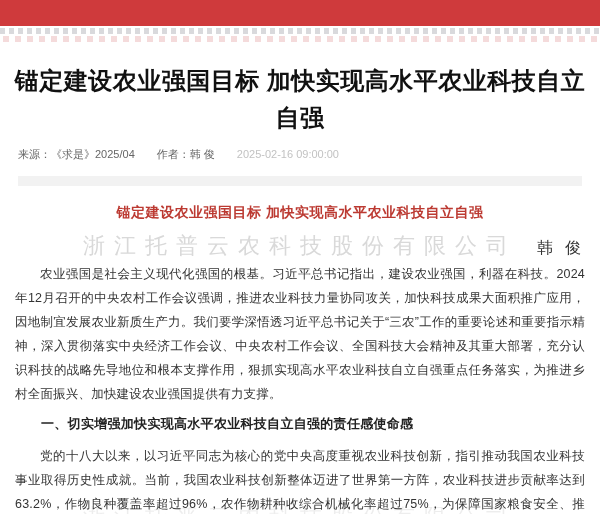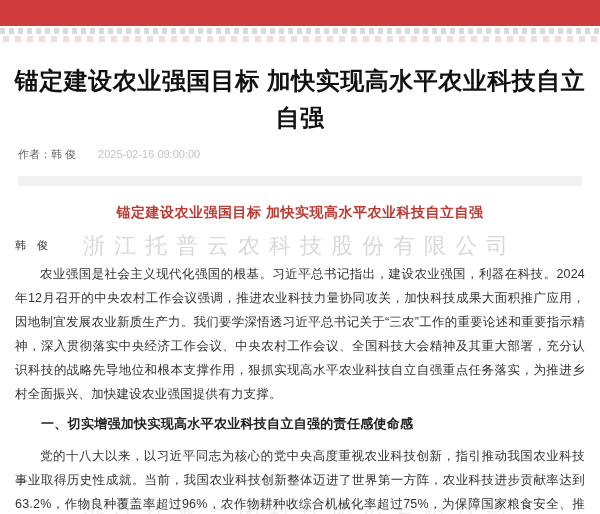--- a/index.html
+++ b/index.html
@@ -36,22 +36,22 @@
     text-align: center; font-size: 14px; line-height: 20px; font-weight: 700;
     color: #bc3a32; letter-spacing: 0.5px;
   }
   .author-row { position: relative; height: 34px; margin-top: 6px; }
   .watermark {
     position: absolute; left: 0; right: 0; top: 3px; text-align: center;
     font-size: 22px; letter-spacing: 9px; color: #d9d9d9; font-weight: 400;
     white-space: nowrap; pointer-events: none;
   }
   .author {
-    position: absolute; left: 0; right: 0; top: 10px; text-align: left;
-    font-size: 11px; color: #333333; letter-spacing: 4px;
+    position: absolute; left: 0; right: 0; top: 10px; text-align: right;
+    font-size: 16px; color: #333333; letter-spacing: 4px; font-family: Liberation Serif, serif;
   }
 
   .para {
     font-size: 12.5px; line-height: 24px; color: #333333;
     text-indent: 2em; text-align: justify; letter-spacing: 0.2px;
   }
   .section-heading {
     margin-top: 8px; font-size: 13px; line-height: 20px; font-weight: 700;
     color: #222222; text-indent: 2em; letter-spacing: 0.3px;
   }
@@ -65,20 +65,21 @@
 </style>
 </head>
 <body>
 
 <div class="topbar"></div>
 <div class="nav-strip"></div>
 
 <header class="page-header">
   <h1 class="main-title">锚定建设农业强国目标 加快实现高水平农业科技自立自强</h1>
   <div class="meta-row">
+    <span class="m-item">来源：《求是》2025/04</span>
     <span class="m-item">作者：韩 俊</span>
     <span class="m-item meta-datetime">2025-02-16 09:00:00</span>
   </div>
 </header>
 
 <div class="divider"></div>
 
 <article class="article-body">
   <h2 class="article-title">锚定建设农业强国目标 加快实现高水平农业科技自立自强</h2>
   <div class="author-row">

